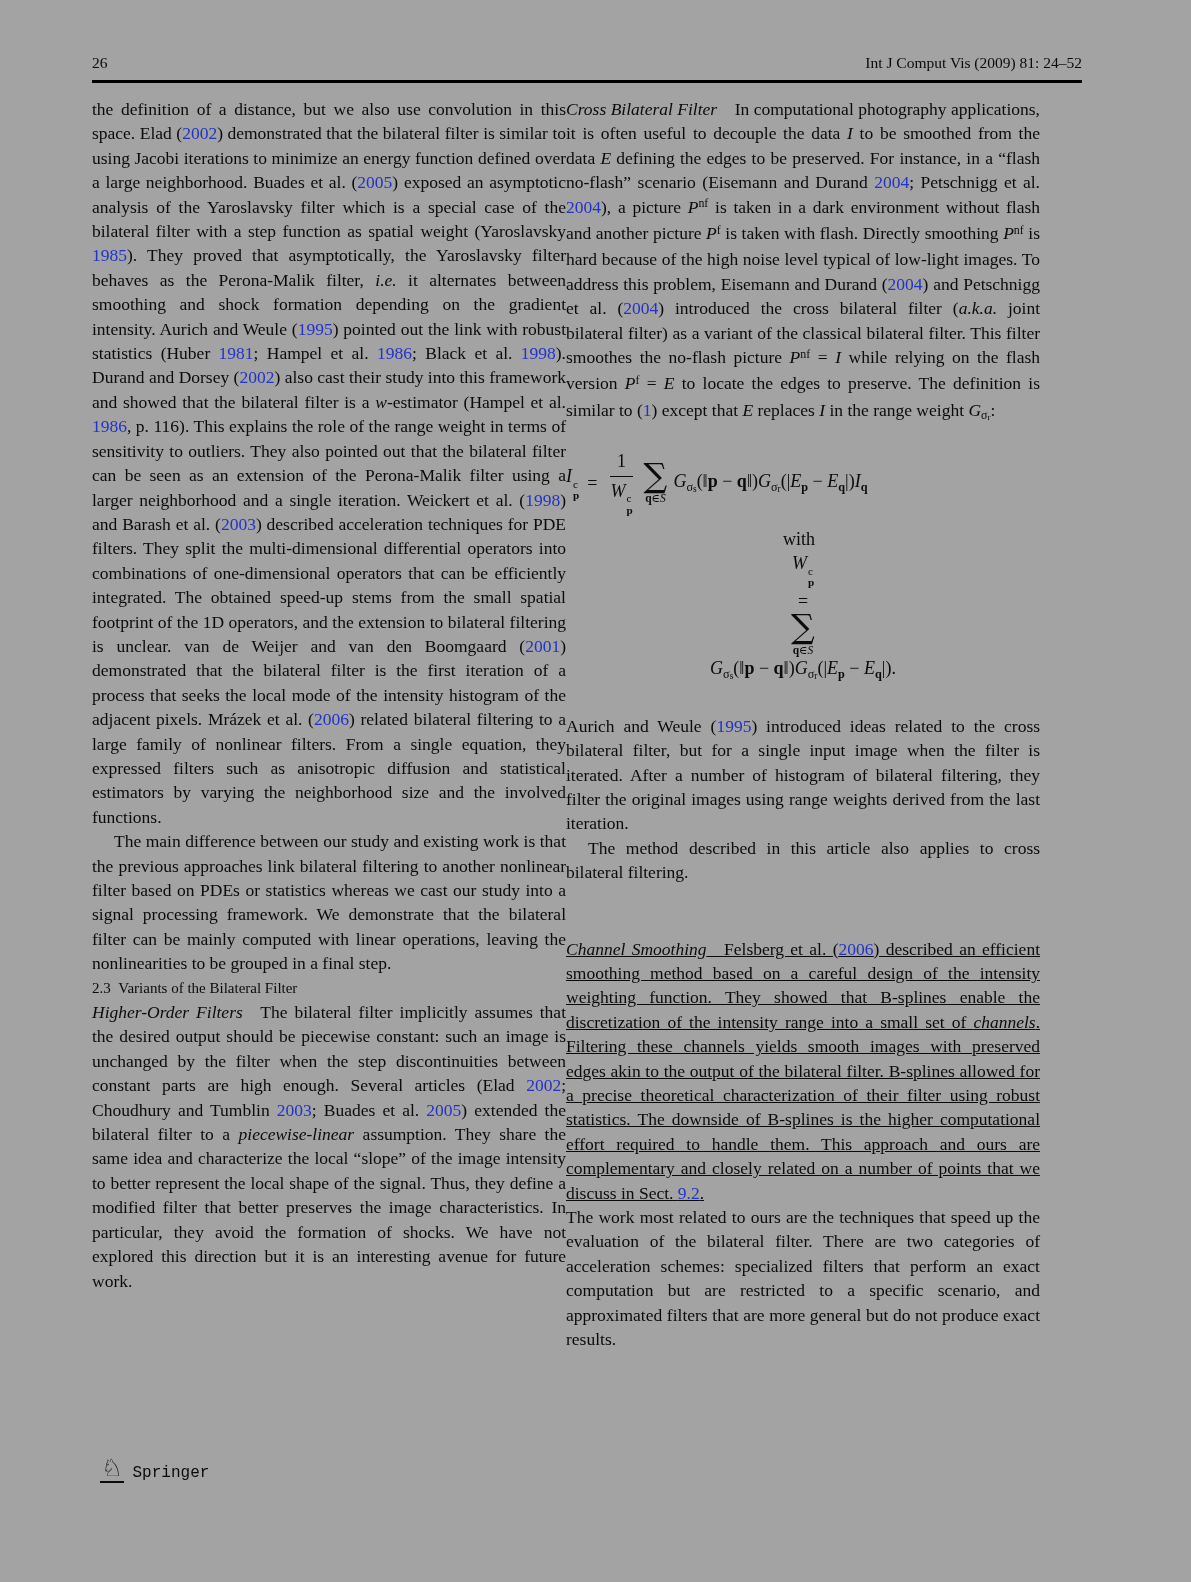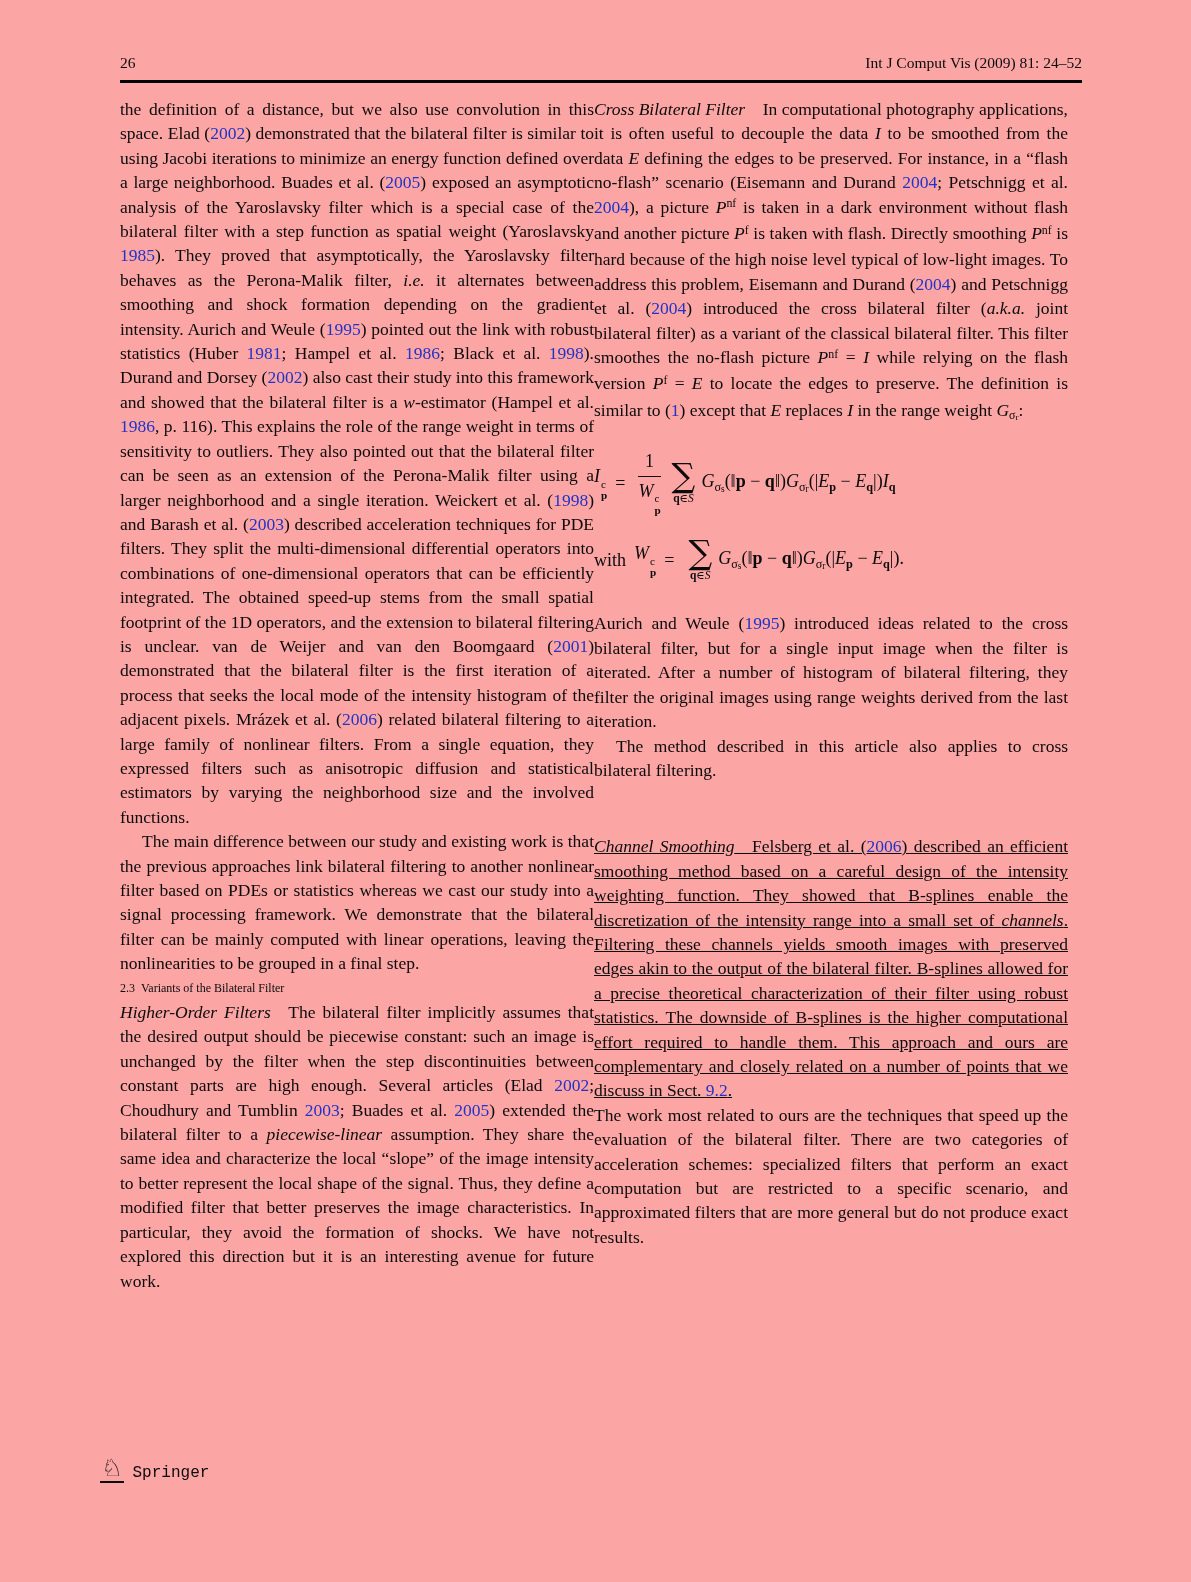--- a/index.html
+++ b/index.html
@@ -1,45 +1,45 @@
 <!DOCTYPE html>
 <html lang="en" style="--link: #2233c8;"><head>
 <meta charset="utf-8">
 <style>
   html,body{margin:0;padding:0;background:#ffffff;}
   .page{
     width:1191px;height:1582px;position:relative;box-sizing:border-box;
-    padding:54px 109px 0 120px;background:#fca5a5;color:#0b0b0b;
+    padding:54px 109px 0 92px;background:#a3a3a3;color:#0b0b0b;
     font-family:"Liberation Serif","DejaVu Serif",serif;
   }
   .header-row{display:flex;justify-content:space-between;align-items:baseline;font-size:15.5px;}
   .rule{height:3px;background:#000;margin-top:8px;}
   .columns{display:flex;margin-top:14px;}
   .col{width:474px;font-size:17.5px;line-height:24.4px;text-align:justify;hyphens:auto;}
   .col p{margin:0;}
   .indent{text-indent:22px;}
-  .section-heading{font-size:12px;font-weight:400;}
+  .section-heading{font-size:15px;font-weight:400;}
   .heading-23{margin:34px 0 38px;}
   .heading-24{margin:44px 0 34px;}
   .gap-top{margin-top:52px !important;text-decoration:underline;}
 
   
   .seg-n{}
   .seg-i{font-style:italic;}
   .seg-b{font-weight:700;}
   .seg-link{color:var(--link,#2233c8);}
   .seg-sup{font-size:68%;position:relative;top:-0.45em;}
   .seg-sub{font-size:68%;position:relative;top:0.28em;}
   .seg-sub2{font-size:52%;position:relative;top:0.46em;}
   .seg-bsub{font-size:68%;position:relative;top:0.28em;font-weight:700;}
 
   
   .equation{display:flex;align-items:center;font-size:18px;}
   .eq1{margin-top:24px;}
-  .eq2{margin-top:22px;margin-bottom:30px;}
+  .eq2{margin-top:10px;margin-bottom:30px;flex-direction:column;}
   .eq-lhs{white-space:nowrap;}
   .eq-var{font-style:italic;}
   .eq-rel{margin:0 8px;}
   .eq-prefix{margin-right:8px;}
   .supsub{display:inline-flex;flex-direction:column;align-items:flex-start;
     font-size:62%;line-height:1.05;margin-left:1px;vertical-align:-0.5em;}
   .ss-top{font-style:normal;}
   .ss-bot{font-style:normal;font-weight:700;}
   .frac{display:inline-flex;flex-direction:column;align-items:center;margin:0 5px;}
   .frac .num{padding:0 4px 2px;}

